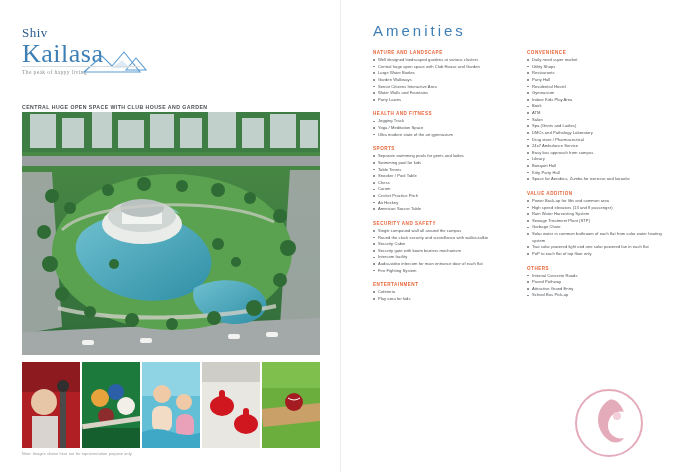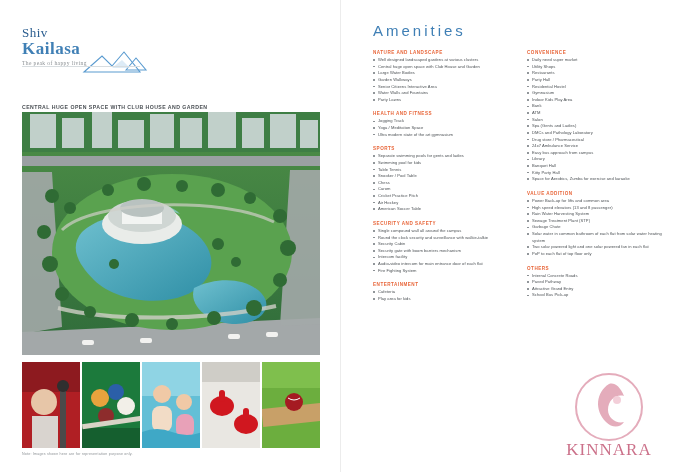--- a/index.html
+++ b/index.html
@@ -8,21 +8,21 @@
     background:#ffffff;
     font-family:"Liberation Sans", sans-serif;
     overflow:hidden;
   }
   .page{position:relative;width:683px;height:340px;background:#fdba74;}
 
   
   .left{position:absolute;left:0;top:0;width:341px;height:472px;background:#fff;}
   .logo{position:absolute;left:22px;top:26px;width:140px;}
   .logo-shiv{font-family:"Liberation Serif",serif;font-size:13px;color:#2a5d8f;letter-spacing:.5px;line-height:1;}
-  .logo-kailasa{font-family:"Liberation Serif",serif;font-size:17px;color:#3f7fb5;letter-spacing:.5px;line-height:1.05;margin-top:1px;font-weight:bold;}
+  .logo-kailasa{font-family:"Liberation Serif",serif;font-size:26px;color:#3f7fb5;letter-spacing:.5px;line-height:1.05;margin-top:1px;}
   .logo-tag{font-family:"Liberation Serif",serif;font-size:5.5px;color:#8a8f93;letter-spacing:.4px;margin-top:2px;}
   .logo-rule{position:absolute;left:0;top:40px;width:118px;height:1px;background:#d8dde0;}
   .mountain{position:absolute;left:60px;top:22px;width:78px;height:26px;}
 
   .caption{
     position:absolute;left:22px;top:104px;
     font-size:5.2px;letter-spacing:.45px;color:#4a4f54;font-weight:bold;
   }
 
   .hero{
@@ -348,17 +348,16 @@
     </div>
 
     <div class="wm">
       <div class="wm-ring">
         <svg width="74" height="74" viewBox="0 0 74 74">
           <circle cx="37" cy="37" r="33" fill="none" stroke="#e3a8b8" stroke-width="2"></circle>
           <path d="M37 14 C24 22, 22 40, 34 52 C40 58, 48 58, 52 52 C44 54, 36 48, 36 40 C36 30, 44 24, 52 26 C48 16, 42 12, 37 14 Z" fill="#e3a8b8"></path>
           <circle cx="45" cy="30" r="4" fill="#f3cdd8"></circle>
         </svg>
       </div>
-      <div class="wm-text">KINNARA</div>
     </div>
   </div>
 
 </div>
 
 </body></html>

